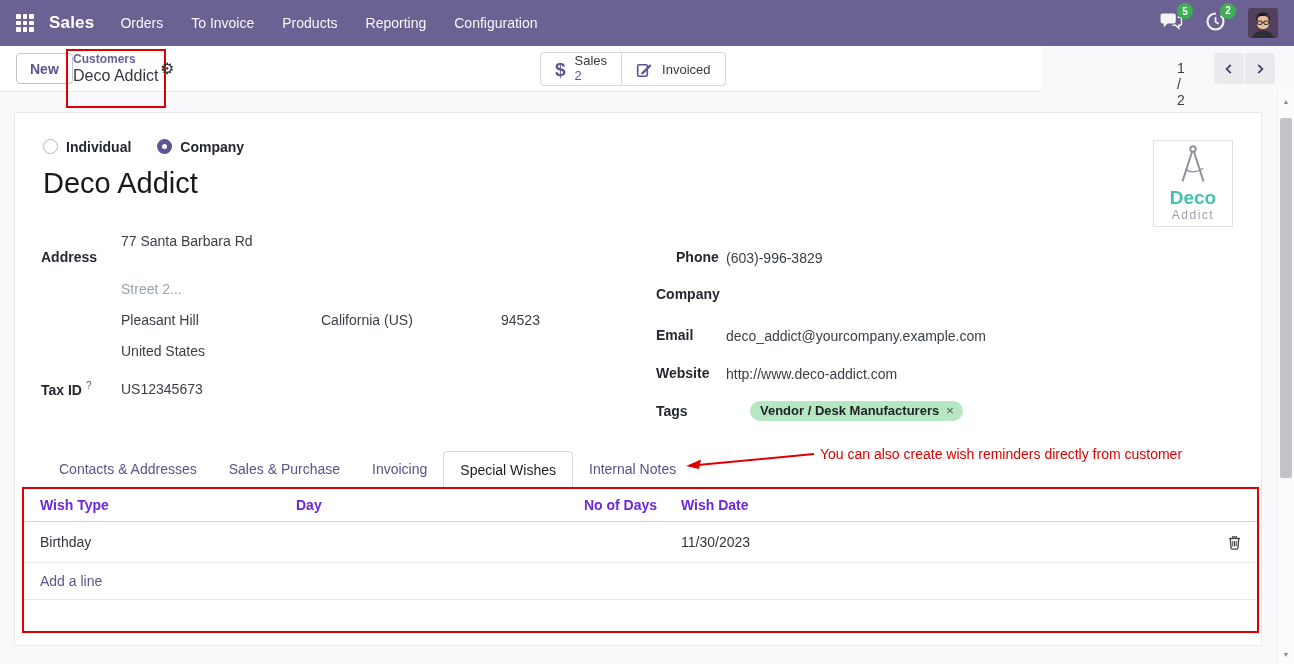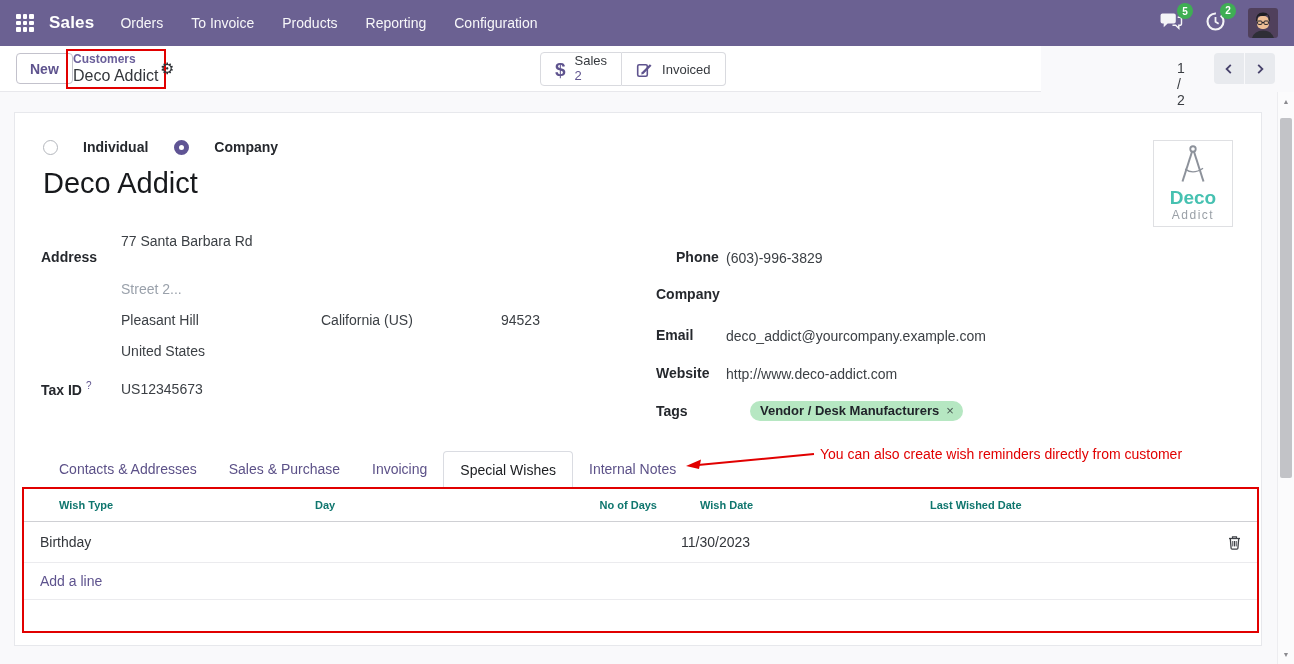--- a/index.html
+++ b/index.html
@@ -14,41 +14,41 @@
   .nav-menu { display:flex; align-items:center; gap:28px; }
   .nav-item { font-size:14px; color:rgba(255,255,255,.95); cursor:pointer; }
   .nav-right { margin-left:auto; display:flex; align-items:center; gap:22px; padding-right:16px; }
   .icon-wrap { position:relative; cursor:pointer; }
   .badge { position:absolute; top:-8px; right:-10px; min-width:16px; height:16px; background:#3fae54; color:#fff; border-radius:50%; font-size:10px; font-weight:700; display:flex; align-items:center; justify-content:center; }
   .avatar { width:30px; height:30px; border-radius:3px; overflow:hidden; cursor:pointer; }
 
   
   .control-panel { position:absolute; top:46px; left:0; width:1041px; height:46px; background:#fff; border-bottom:1px solid #e8e8ec; }
   .btn-new { position:absolute; left:16px; top:7px; height:31px; padding:0 13px; background:#fff; border:1px solid #c3c2cc; border-radius:4px; color:#5e538e; font-weight:700; font-size:14px; font-family:inherit; cursor:pointer; }
-  .breadcrumb-box { position:absolute; left:66px; top:3px; padding:1px 6px 2px 5px; border:2px solid #e10000; }
+  .breadcrumb-box { position:absolute; left:66px; top:3px; padding:1px 6px 21px 5px; border:2px solid #e10000; }
   .bc-parent { font-size:12px; font-weight:600; color:#6a5f9a; line-height:14px; cursor:pointer; }
   .bc-current { font-size:16px; color:#33363b; line-height:19px; }
   .gear { position:absolute; left:160px; top:15px; font-size:16px; line-height:16px; color:#2e3136; cursor:pointer; }
   .stat-group { position:absolute; left:540px; top:6px; height:34px; display:flex; }
   .stat-btn { display:flex; align-items:center; gap:9px; background:#fff; border:1px solid #d9dadf; padding:0 14px; font-size:13px; color:#35383d; cursor:pointer; font-family:inherit; }
   .stat-btn:first-child { border-radius:4px 0 0 4px; }
   .stat-btn + .stat-btn { border-left:none; border-radius:0 4px 4px 0; }
   .dollar { font-size:19px; font-weight:700; color:#5e538e; line-height:1; }
   .stack { display:flex; flex-direction:column; line-height:1.15; text-align:left; }
   .stat-value { color:#5e538e; }
   .pager-count { position:absolute; left:1177px; top:14px; font-size:14px; color:#3a3d42; }
   .pager-btns { position:absolute; left:1214px; top:7px; display:flex; gap:1px; }
   .pager-btn { width:30px; height:31px; background:#e8eaee; border:none; display:flex; align-items:center; justify-content:center; cursor:pointer; }
   .pager-btn:first-child { border-radius:4px 0 0 4px; }
   .pager-btn:last-child { border-radius:0 4px 4px 0; }
 
   
   .sheet { position:absolute; left:14px; top:112px; width:1248px; height:534px; background:#fff; border:1px solid #e7e8ec; }
   .radio-row { position:absolute; left:28px; top:26px; display:flex; align-items:center; gap:26px; font-size:14px; font-weight:600; color:#25282d; }
-  .radio-opt { display:flex; align-items:flex-end; gap:25px; cursor:pointer; }
+  .radio-opt { display:flex; align-items:flex-start; gap:8px; cursor:pointer; }
   .radio { width:15px; height:15px; border-radius:50%; background:#fff; border:1px solid #b4b7bd; }
   .radio.sel { border:5px solid #5f5494; }
   .partner-name { position:absolute; left:28px; top:54px; font-size:29px; font-weight:500; color:#17191c; cursor:text; }
   .logo-box { position:absolute; left:1138px; top:27px; width:80px; height:87px; border:1px solid #dfe0e3; display:flex; flex-direction:column; align-items:center; justify-content:center; cursor:pointer; background:#fff; }
   .logo-deco { font-size:19px; font-weight:800; color:#46c1b1; line-height:1.05; margin-top:2px; }
   .logo-addict { font-size:12px; color:#9aa0a7; letter-spacing:1.5px; line-height:1.2; }
 
   .lbl { position:absolute; font-size:14px; font-weight:700; color:#25282d; }
   .val { position:absolute; font-size:14px; color:#3c4045; cursor:text; }
   .val.placeholder { color:#9aa1ab; }
@@ -64,21 +64,21 @@
 
   
   .anno-text { position:absolute; left:820px; top:446px; font-size:14px; color:#e10000; }
   .anno-arrow { position:absolute; left:684px; top:449px; }
   .anno-rect-table { position:absolute; left:22px; top:487px; width:1237px; height:146px; border:2px solid #e10000; }
 
   
   .wish-table { position:absolute; inset:0; display:flex; flex-direction:column; background:#fff; }
   .t-head, .tr, .add-row { display:grid; grid-template-columns:256px 290px 95px 230px 300px 1fr; align-items:center; }
   .t-head { height:33px; border-bottom:1px solid #cfd0d4; }
-  .th { font-size:11px; font-weight:700; color:#0f766e; padding:0 6px 0 16px; cursor:pointer;margin-left:19px; }
+  .th { font-size:14px; font-weight:700; color:#6d28d9; padding:0 6px 0 16px; cursor:pointer; }
   .th.num, .td.num { text-align:right; padding:0 8px 0 6px; }
   .tr { height:41px; border-bottom:1px solid #ebebee; cursor:pointer; }
   .td { font-size:14px; color:#33363b; padding:0 6px 0 16px; }
   .td.del { display:flex; justify-content:flex-end; padding-right:16px; }
   .add-row { height:37px; border-bottom:1px solid #ebebee; }
   .add-link { font-size:14px; color:#5e538e; padding-left:16px; cursor:pointer; }
 
   
   .scrollbar { position:absolute; right:0; top:92px; width:17px; height:572px; background:#fbfbfc; border-left:1px solid #ededf0; }
   .sb-arrow { position:absolute; left:0; width:16px; text-align:center; font-size:7px; color:#8a8a8f; cursor:pointer; }
@@ -249,21 +249,20 @@
 </svg>
 <div class="anno-text">You can also create wish reminders directly from customer</div>
 
 <div class="anno-rect-table">
   <div class="wish-table">
     <div class="t-head">
         <div class="th">Wish Type</div>
         <div class="th">Day</div>
         <div class="th num">No of Days</div>
         <div class="th">Wish Date</div>
-        <div class="th">Last Wished Date</div>
         <div class="th"></div>
       </div>
     <div>
         <div class="tr">
           <div class="td">Birthday</div>
           <div class="td"></div>
           <div class="td num"></div>
           <div class="td">11/30/2023</div>
           <div class="td"></div>
           <div class="td del">

